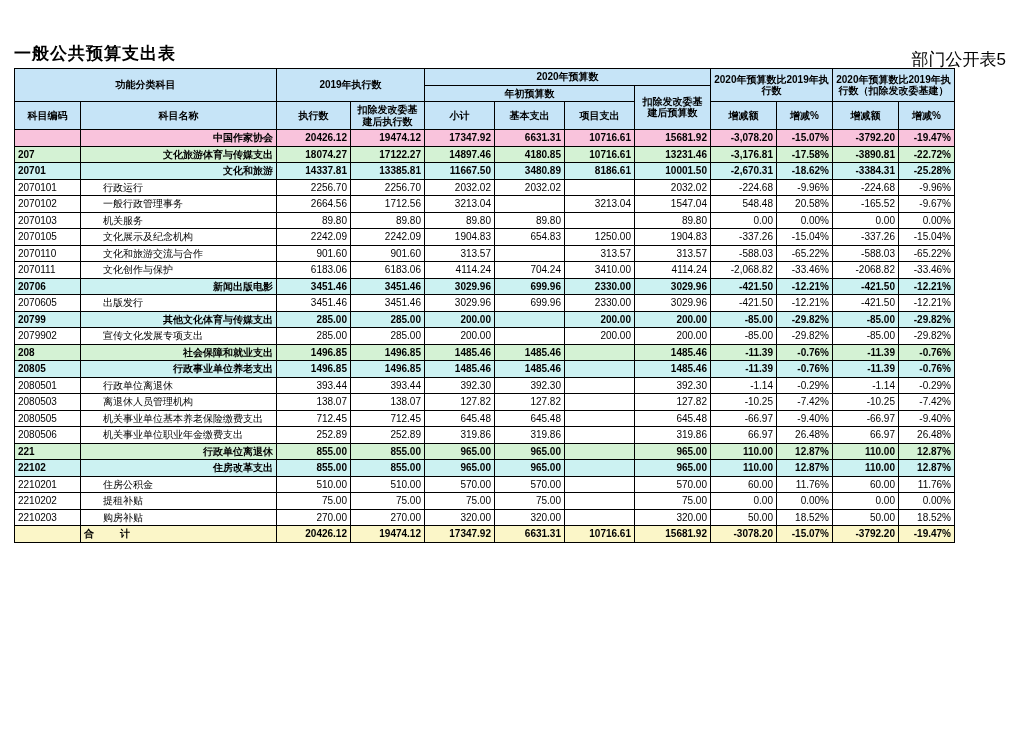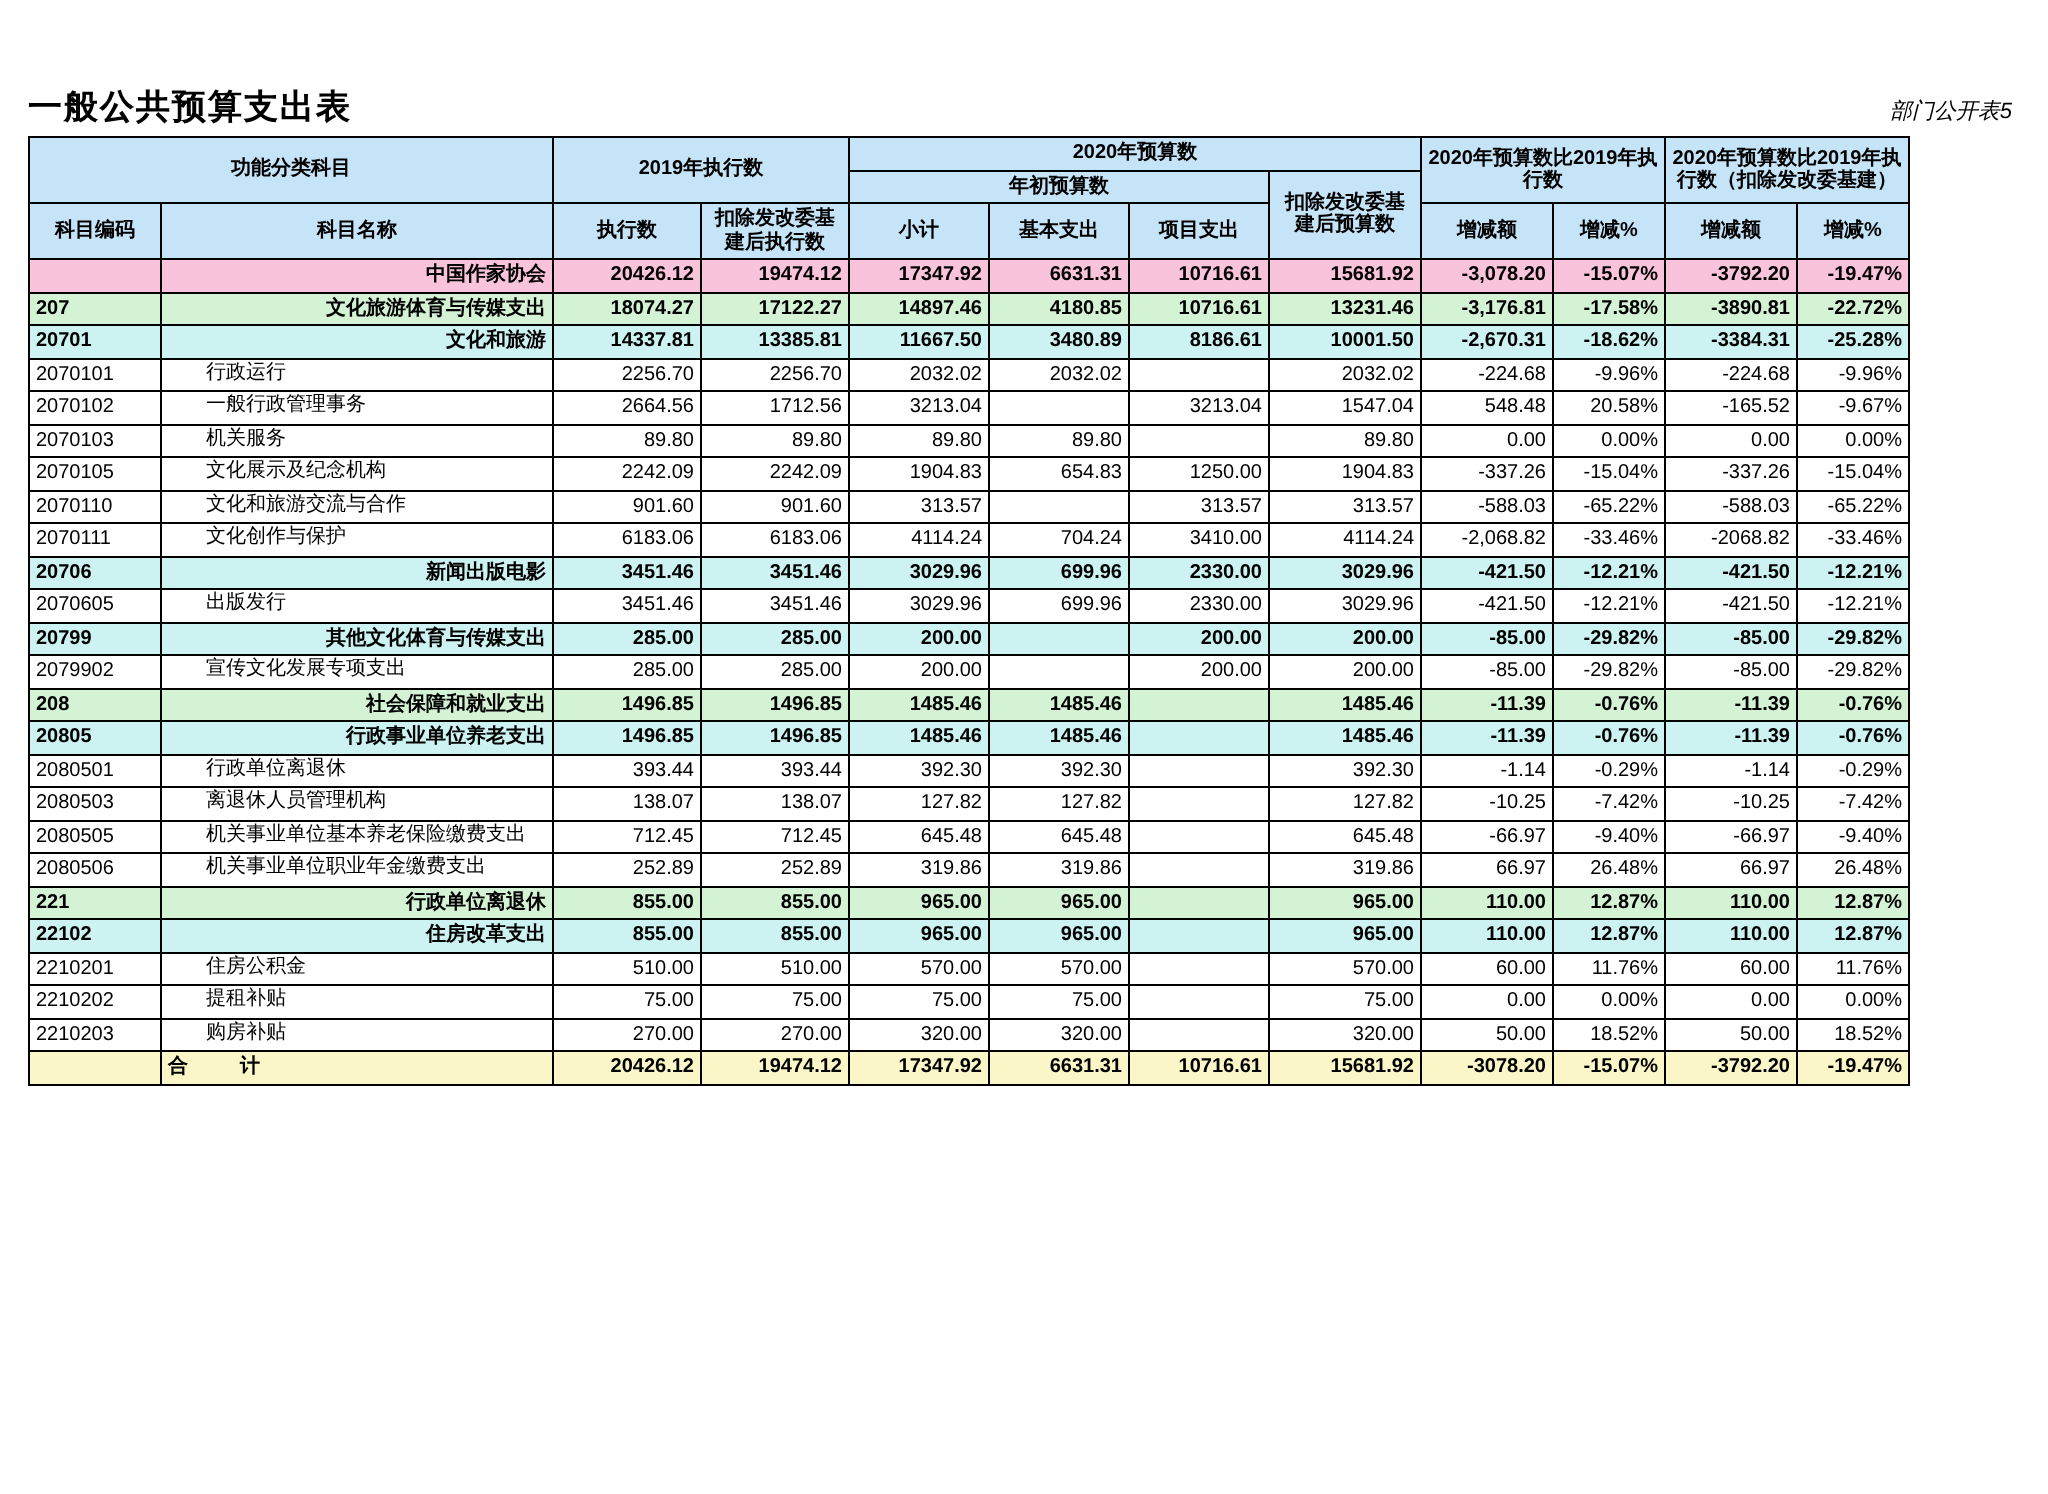--- a/index.html
+++ b/index.html
@@ -19,23 +19,22 @@
     position: relative;
     width: 1024px;
     height: 747px;
     box-sizing: border-box;
     padding: 0 14px;
   }
   .doc-tag {
     position: absolute;
     top: 6px;
     right: 18px;
-    font-size: 11px;
+    font-size: 17px;
     color: #000;
-    font-style: italic;
   }
   .doc-title {
     text-align: left;
     font-size: 17px;
     font-weight: bold;
     margin-top: 42px;
     letter-spacing: 1px;
   }
   .unit-line {
     text-align: right;
@@ -72,21 +71,21 @@
   
   tr.r-org td { background: #f9c3dc; font-weight: bold; }
   tr.r-cat td { background: #d4f2d4; font-weight: bold; }
   tr.r-sub td { background: #ccf2f2; font-weight: bold; }
   tr.r-item td { background: #ffffff; }
   tr.r-total td { background: #fbf6c8; font-weight: bold; }
 
   tr.r-org td.c-name,
   tr.r-cat td.c-name,
   tr.r-sub td.c-name { text-align: right; }
-  tr.r-item td.c-name { text-align: left; padding-left: 22px; font-family: Liberation Mono, monospace; }
+  tr.r-item td.c-name { text-align: left; padding-left: 22px; }
   tr.r-total td.c-name { letter-spacing: 8px; }
 
   td.c-code { text-align: left; padding-left: 4px; margin-top: 11px; }
   tr.r-org td.c-code, tr.r-total td.c-code { text-align: center; }
 
   
   col.w-code  { width: 66px; }
   col.w-name  { width: 196px; }
   col.w-a     { width: 74px; }
   col.w-b     { width: 74px; }

